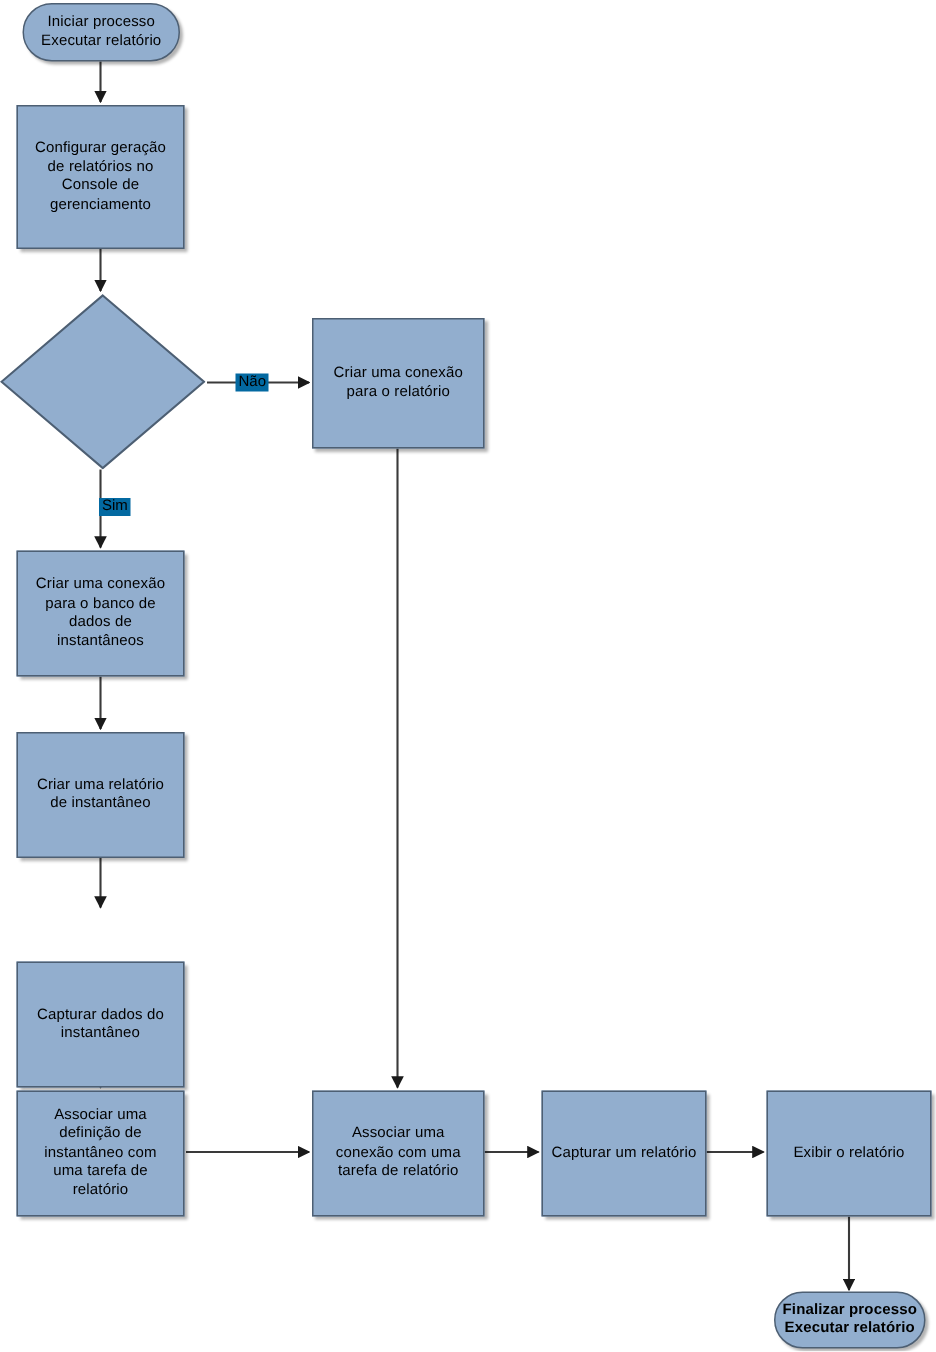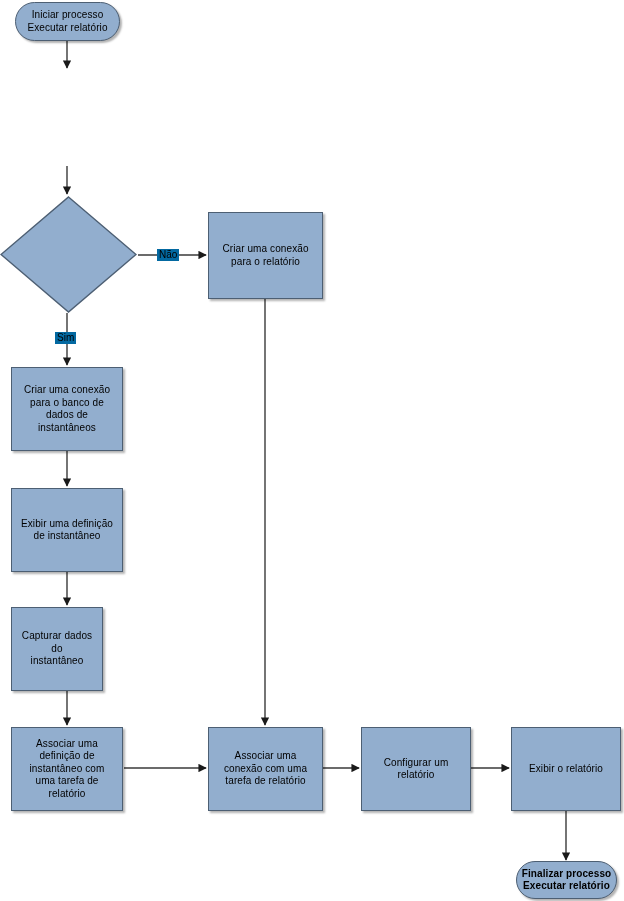--- a/index.html
+++ b/index.html
@@ -109,73 +109,79 @@
       <path d="M 471 768 L 509 768"></path>
       <path d="M 566 811 L 566 860"></path>
     </g>
   </svg>
 
   <div class="node terminator" style="left:15px; top:2px; width:105px; height:39px;">
     <span class="label">Iniciar processo
 Executar relatório</span>
   </div>
 
+  <div class="node proc" style="left:11px; top:70px; width:112px; height:96px;">
+    <span class="label">Configurar geração
+de relatórios no
+Console de
+gerenciamento</span>
+  </div>
 
   <div class="node decision" style="left:0px; top:196px; width:137px; height:117px;">
     <svg class="diamond-shape" viewBox="0 0 137 117" preserveAspectRatio="none">
       <polygon points="68.5,1 136,58.5 68.5,116 1,58.5" fill="#92aece" stroke="#4d5f73" stroke-width="1.4"></polygon>
     </svg>
   </div>
 
   <div class="node proc" style="left:208px; top:212px; width:115px; height:87px;">
     <span class="label">Criar uma conexão
 para o relatório</span>
   </div>
 
   <div class="node proc" style="left:11px; top:367px; width:112px; height:84px;">
     <span class="label">Criar uma conexão
 para o banco de
 dados de
 instantâneos</span>
   </div>
 
   <div class="node proc" style="left:11px; top:488px; width:112px; height:84px;">
-    <span class="label">Exibir uma definição
+    <span class="label">Criar uma relatório
 de instantâneo</span>
   </div>
 
-  <div class="node proc" style="left:11px; top:607px; width:92px; height:84px;">
+  <div class="node proc" style="left:11px; top:641px; width:112px; height:84px;">
     <span class="label">Capturar dados do
 instantâneo</span>
   </div>
 
   <div class="node proc" style="left:11px; top:727px; width:112px; height:84px;">
     <span class="label">Associar uma
 definição de
 instantâneo com
 uma tarefa de
 relatório</span>
   </div>
 
   <div class="node proc" style="left:208px; top:727px; width:115px; height:84px;">
     <span class="label">Associar uma
 conexão com uma
 tarefa de relatório</span>
   </div>
 
   <div class="node proc" style="left:361px; top:727px; width:110px; height:84px;">
-    <span class="label">Configurar um relatório</span>
+    <span class="label">Capturar um relatório</span>
   </div>
 
   <div class="node proc" style="left:511px; top:727px; width:110px; height:84px;">
     <span class="label">Exibir o relatório</span>
   </div>
 
   <div class="node terminator" style="left:516px; top:861px; width:101px; height:38px;font-weight:bold;">
     <span class="label">Finalizar processo
 Executar relatório</span>
   </div>
 
   <div class="edge-label" style="left:157px; top:249px;">Não</div>
 
-  <div class="edge-label" style="left:55px; top:332px;text-align:right;">Sim</div>
+  <div class="edge-label" style="left:66px; top:332px;text-align:right;">Sim</div>
 
 </div>
 
 </body></html>

